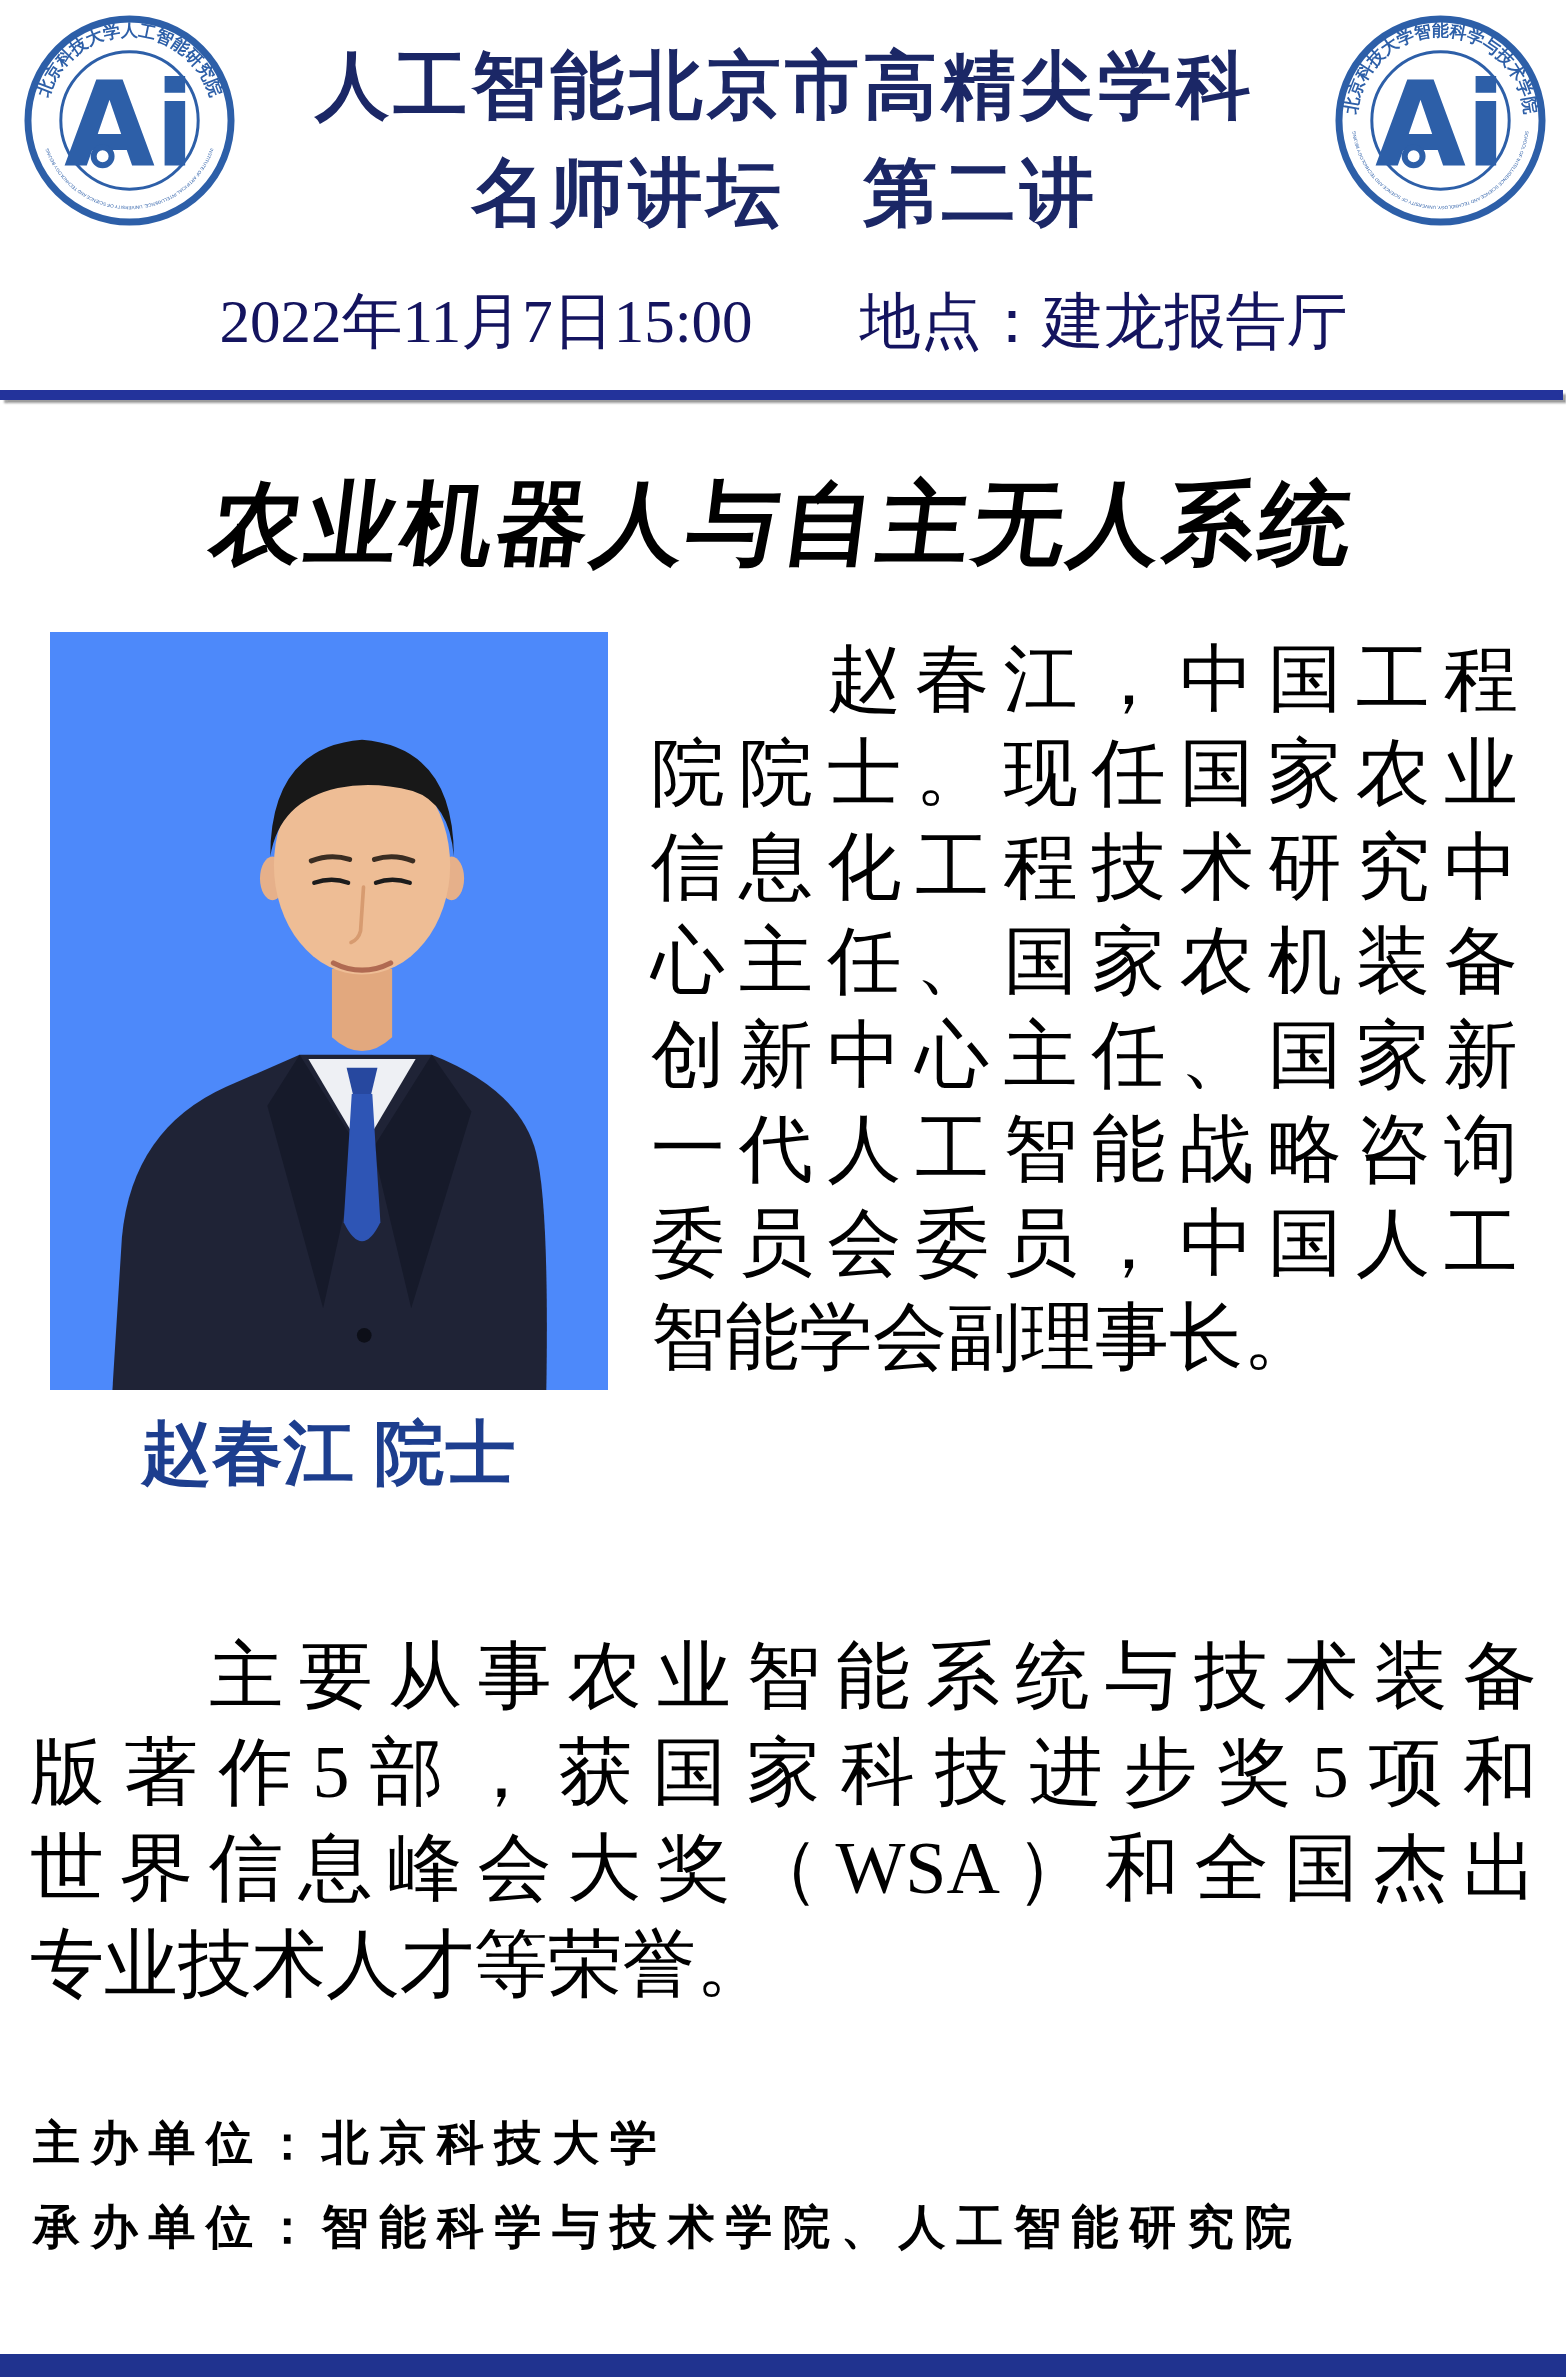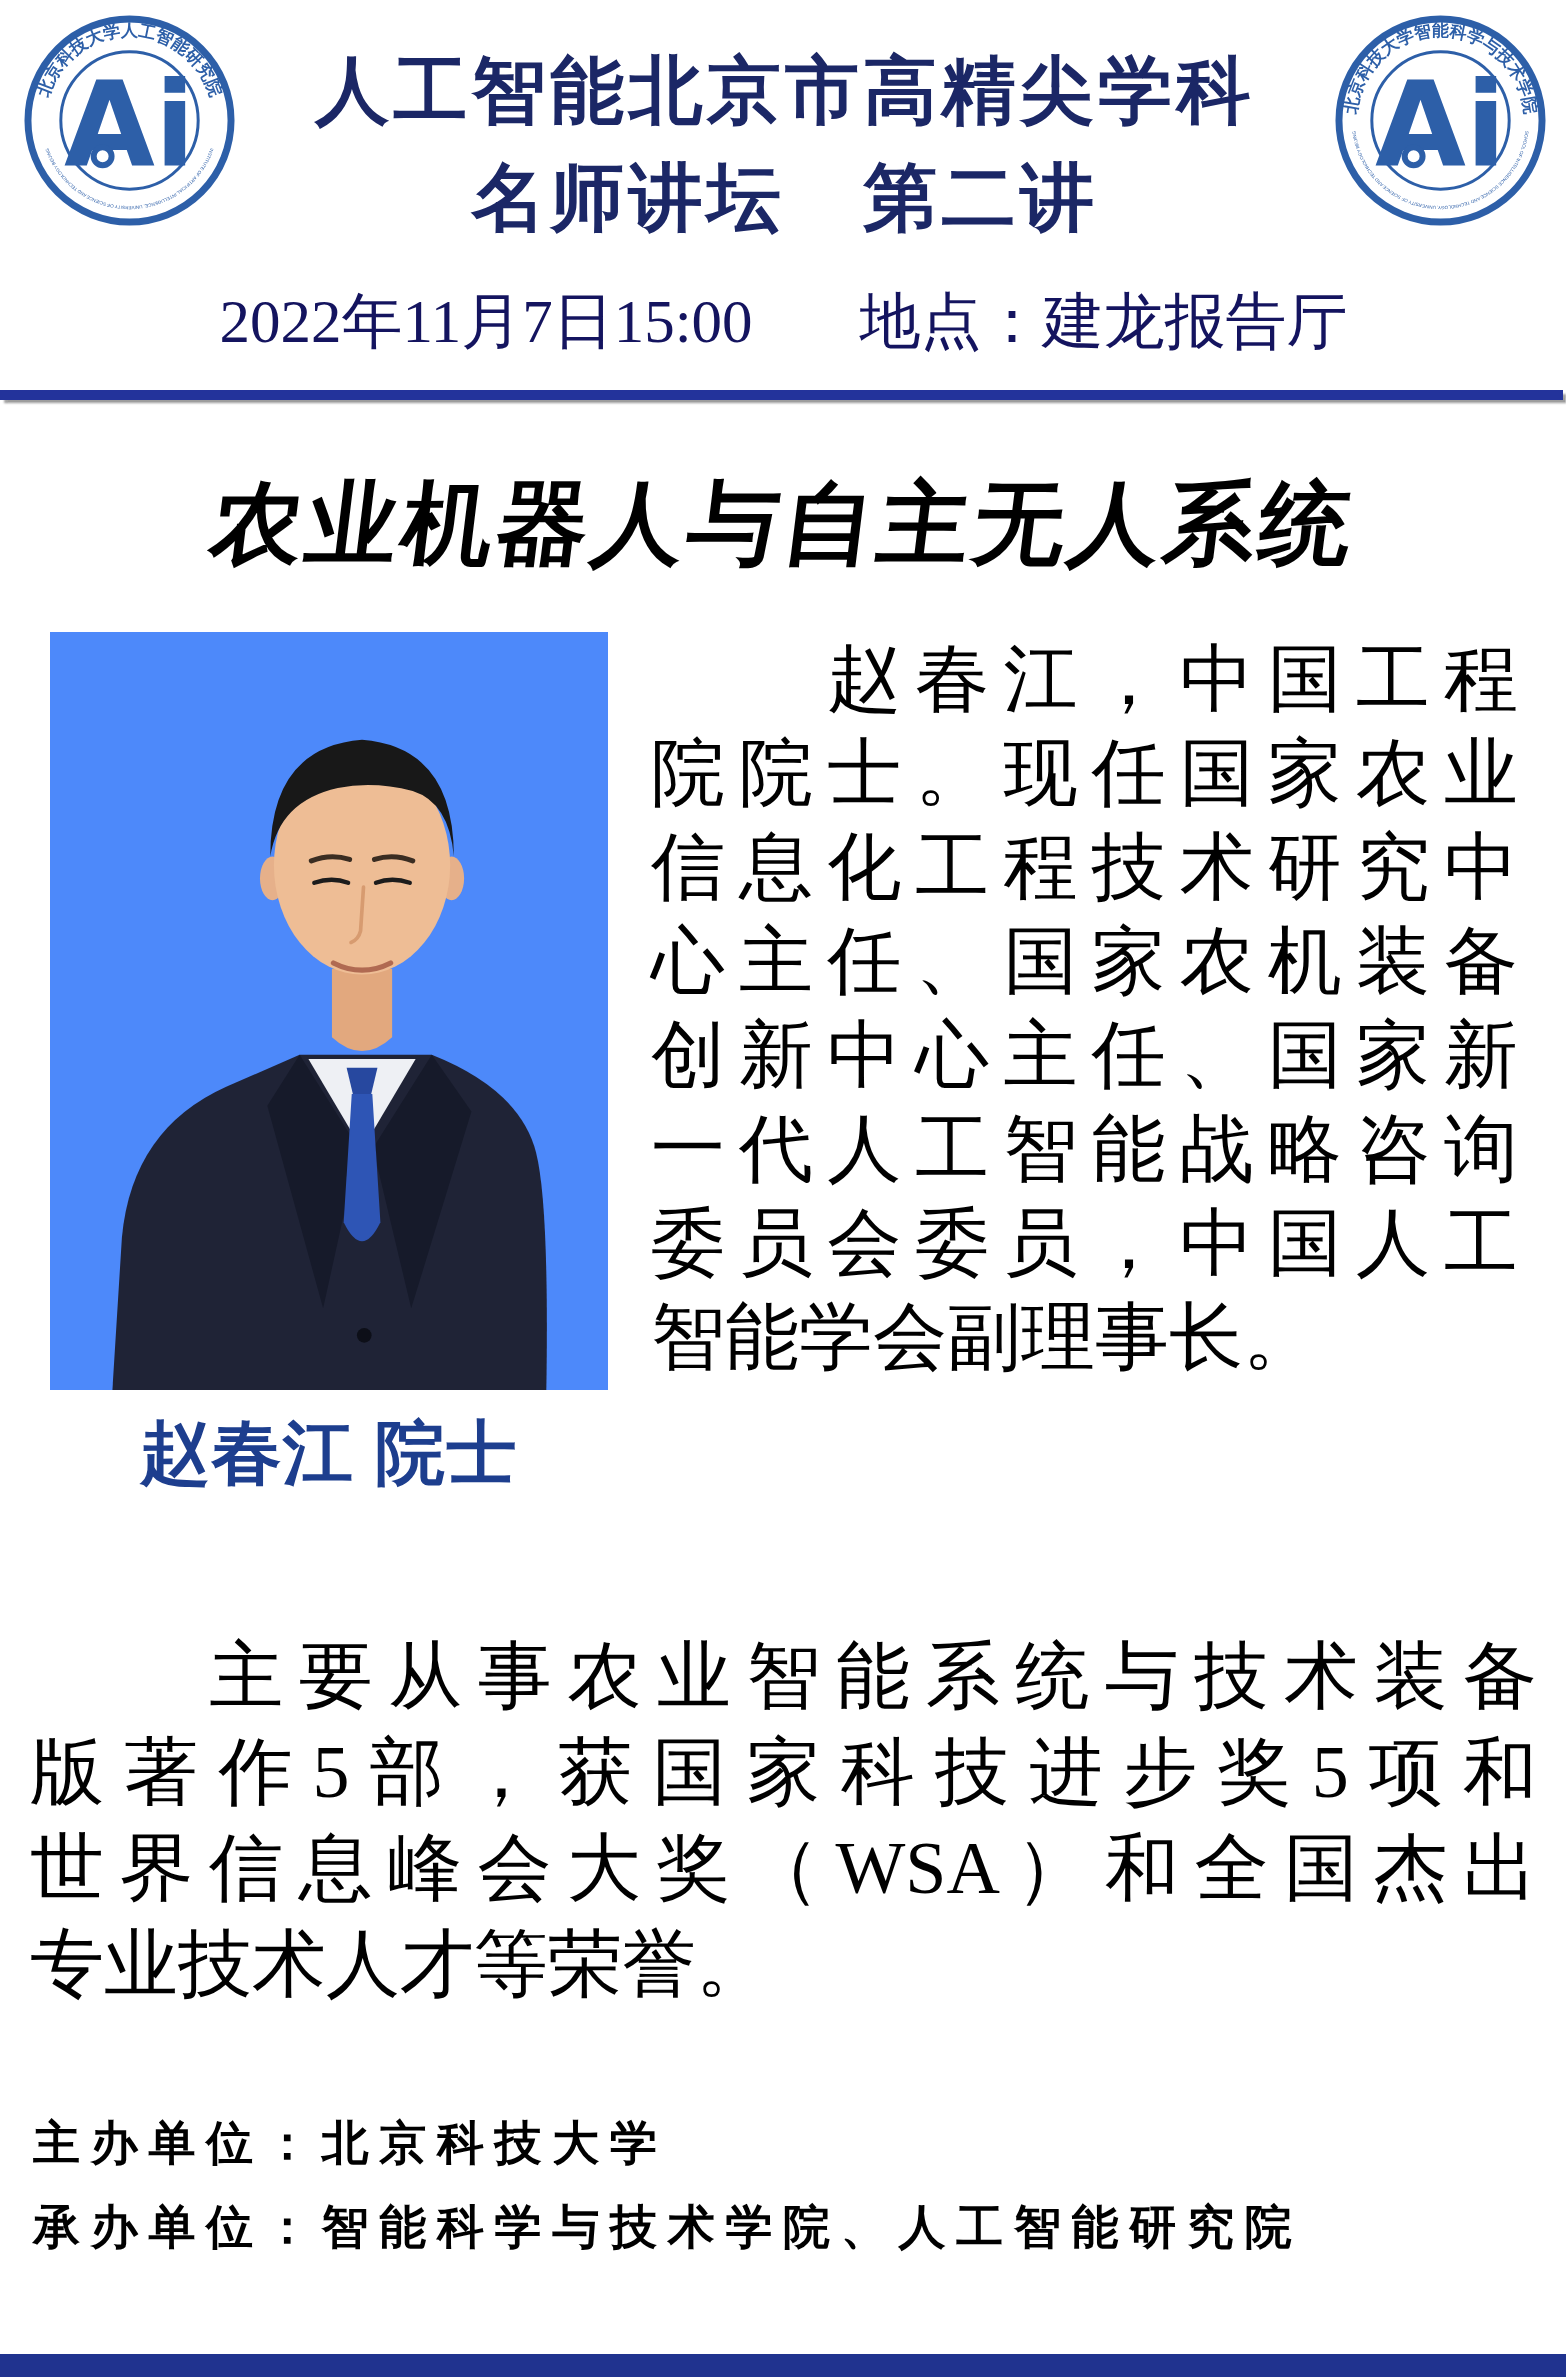--- a/index.html
+++ b/index.html
@@ -5,42 +5,42 @@
   html,body{margin:0;padding:0;}
   body{
     width:1567px;height:2377px;position:relative;overflow:hidden;
     background:#ffffff;font-family:"Liberation Sans",sans-serif;color:#000;
   }
   
   .header-row{display:flex;align-items:flex-start;padding:11.4px 17px 0 20px;}
   .logo{width:219px;height:219px;flex:0 0 auto;}
   .title-block{
     flex:1;text-align:center;color:#1b2766;
-    font-family:Liberation Serif, serif;font-weight:700;
+    font-family:Liberation Mono, monospace;font-weight:700;
     padding-top:27px;
   }
   .title-line{font-size:74px;line-height:107px;letter-spacing:4.3px;white-space:nowrap;}
   .schedule{
     display:flex;justify-content:center;gap:107px;margin-top:34px;
     font-family:"Liberation Serif","DejaVu Serif",serif;
     color:#14145f;font-size:61px;line-height:71px;font-weight:500;white-space:nowrap;
   }
   
   .divider{
     margin-top:33px;height:10px;width:1563px;background:#23339b;
     box-shadow:3.6px 3.6px 2.1px #9d9d9d;
   }
   
   .main-title{
     margin-top:63px;text-align:center;font-size:91px;font-weight:900;
     letter-spacing:4.3px;color:#000;transform:skewX(-7deg);white-space:nowrap;
   }
   
   .content{display:flex;margin-top:46px;padding:0 49px 0 50px;gap:43px;}
-  .photo-col{width:558px;flex:0 0 auto;}
+  .photo-col{width:558px;flex:0 0 auto;font-family:Liberation Serif, serif;}
   .photo{width:558px;height:758px;display:block;}
   .caption{
     margin-top:17px;text-align:center;font-size:70px;font-weight:700;
     color:#1d3e8e;letter-spacing:1.4px;white-space:nowrap;
   }
   .bio{
     flex:1;font-family:"Liberation Serif","DejaVu Serif",serif;
     font-size:74px;line-height:94px;color:#000;
   }
   .jline{

